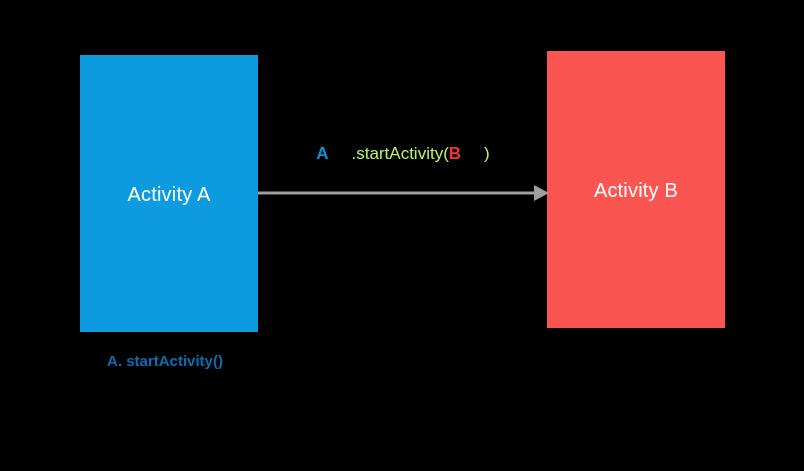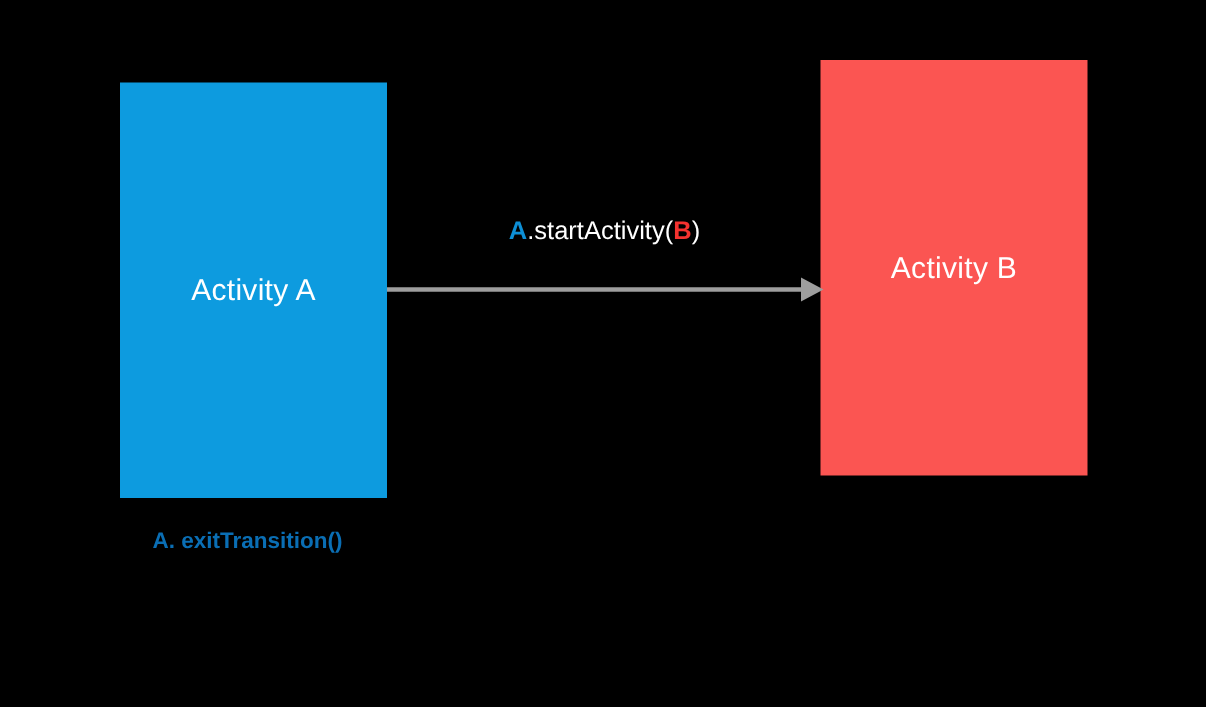--- a/index.html
+++ b/index.html
@@ -41,21 +41,21 @@
   #box-a {
     left: 80px;
     top: 55px;
     width: 178px;
     height: 277px;
     background: #0d9bdf;
   }
 
   #box-b {
     left: 547px;
-    top: 40px;
+    top: 51px;
     width: 178px;
     height: 277px;
     background: #fb5552;
   }
 
   
   .arrow-wrap {
     position: absolute;
     left: 257px;
     top: 178px;
@@ -71,21 +71,21 @@
     position: absolute;
     left: 257px;
     top: 145px;
     width: 292px;
     text-align: center;
     font-size: 17px;
     line-height: 1;
     white-space: nowrap;
   }
   .tok-blue   { color: #0d8fd6; font-weight: 600; }
-  .tok-gray   { color: #ffffff; }
+  .tok-gray   { color: #bef264; margin-left: 23px; }
   .tok-red    { color: #f4322f; font-weight: 600; }
 
   
   .transition-label {
     position: absolute;
     top: 353px;
     width: 178px;
     text-align: center;
     font-size: 15px;
     font-weight: 600;
@@ -118,16 +118,16 @@
     <svg width="292" height="30" viewBox="0 0 292 30">
       <line x1="1" y1="15" x2="277" y2="15" stroke="#9E9E9E" stroke-width="3"></line>
       <polygon points="277,7 292,15 277,23" fill="#9E9E9E"></polygon>
     </svg>
   </div>
 
   <div class="arrow-caption">
     <span class="tok-blue">A</span><span class="tok-gray">.startActivity(</span><span class="tok-red">B</span><span class="tok-gray">)</span>
   </div>
 
-  <div class="transition-label" id="label-a">A. exitTransition()</div>
+  <div class="transition-label" id="label-a">A. startActivity()</div>
 
 
 </div>
 
 </body></html>

